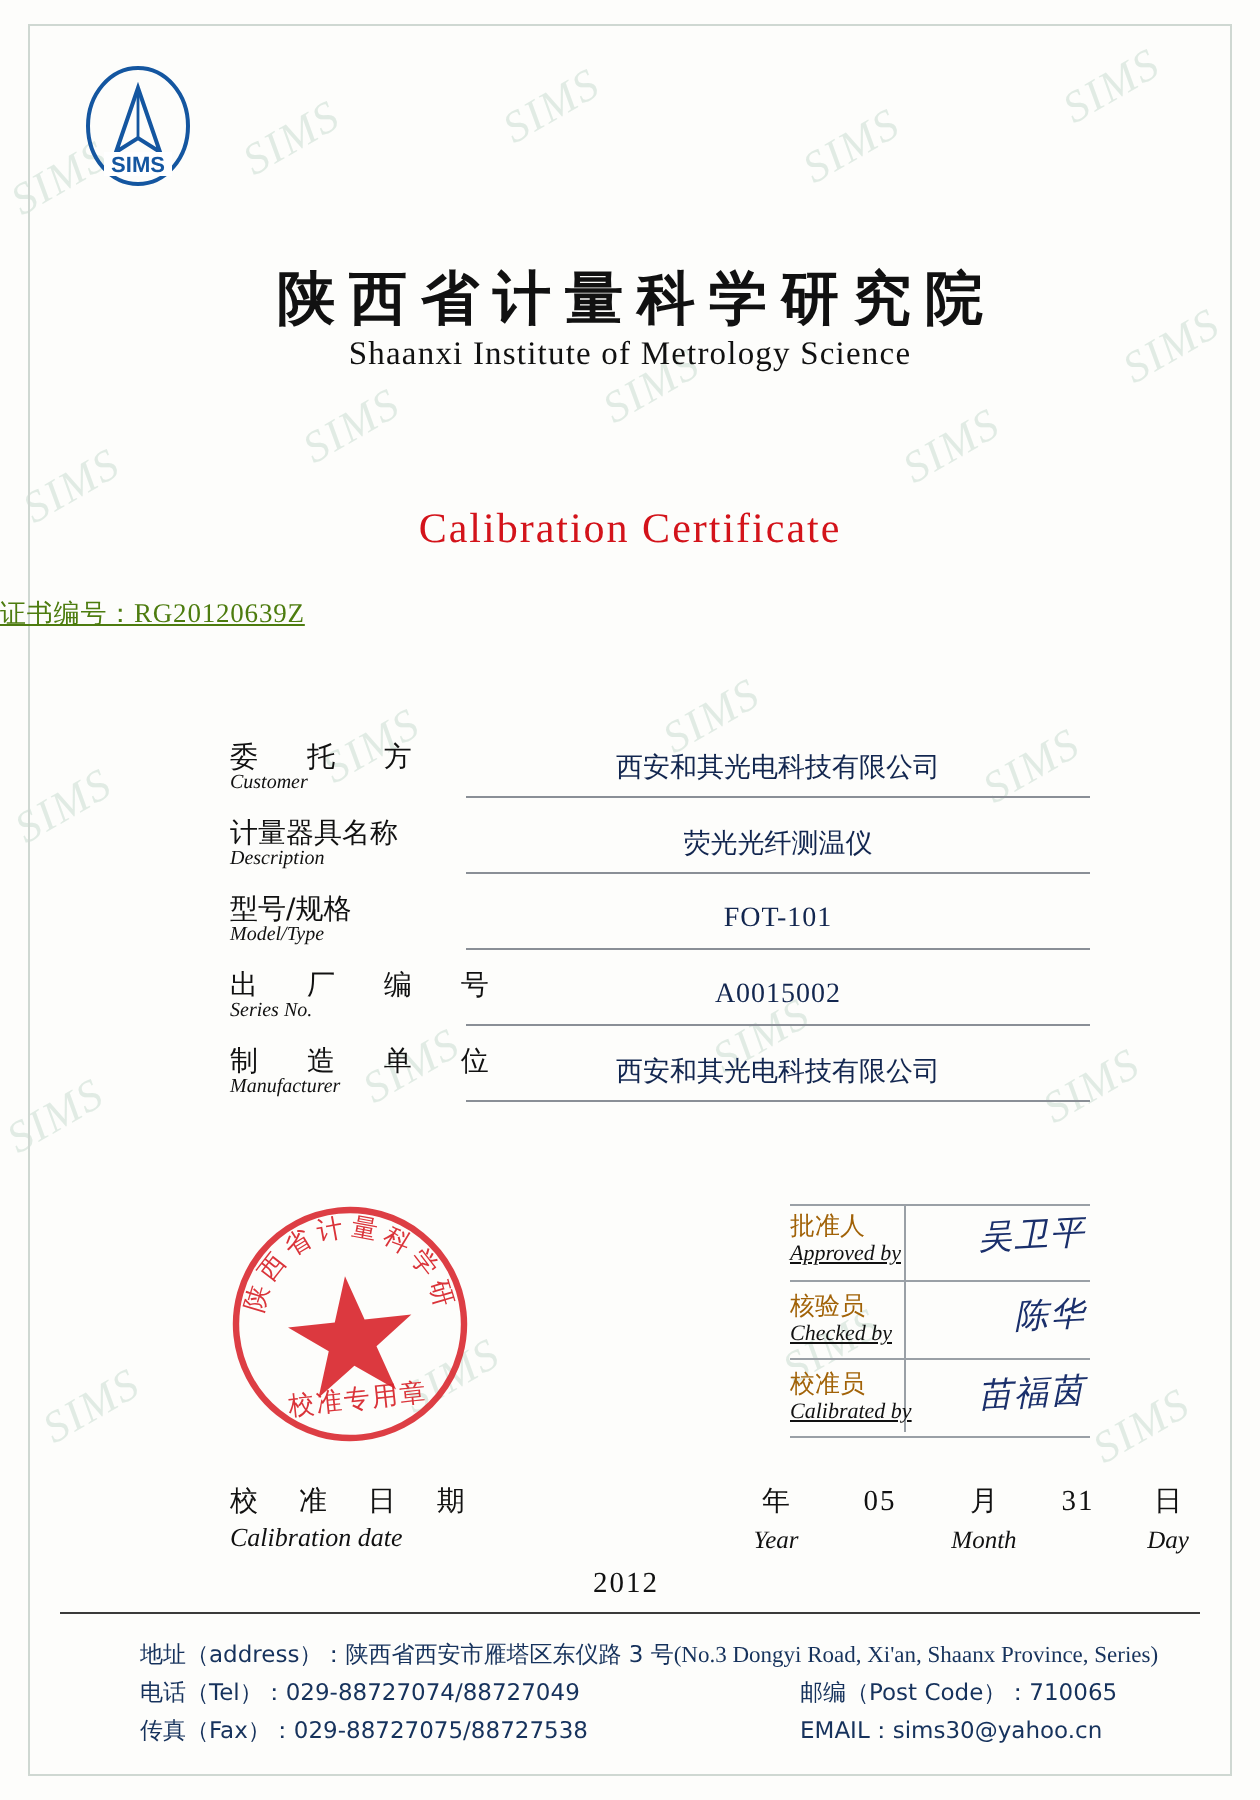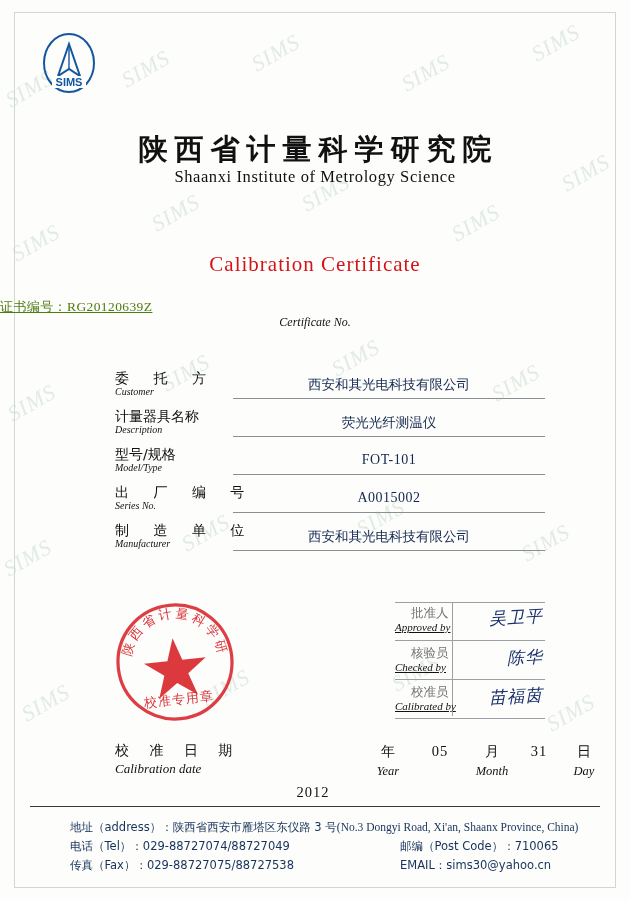--- a/index.html
+++ b/index.html
@@ -210,23 +210,22 @@
     border-bottom: 1px solid #9aa0a6;
     margin-bottom: 2px;
   }
   .sign-row:first-child { border-top: 1px solid #9aa0a6; padding-top: 1px;}
   .sign-row .s-cn {
     position: absolute;
     left: 0;
     top: 2px;
     font-family: "DejaVu Sans", sans-serif;
     font-size: 12.5px;
-    color: #737373;
+    color: #a16207;
     white-space: nowrap;
-    margin-left: 16px;
   }
   .sign-row .s-en {
     position: absolute;
     left: 0;
     top: 18px;
     font-family: "Liberation Serif", serif;
     font-style: italic;
     font-size: 11px;
     color: #111;
     text-decoration: underline;
@@ -370,21 +369,20 @@
   </div>
 
   <div class="inst-cn">陕西省计量科学研究院</div>
   <div class="inst-en">Shaanxi Institute of Metrology Science</div>
 
   <div class="title-en">Calibration   Certificate</div>
 
   <div class="certno">
     <span class="cn">证书编号：</span><span>RG20120639Z</span>
   </div>
-  <div class="certno-en">Certificate No.</div>
 
   <div class="rows">
 
     <div class="row">
       <div class="lbl-cn spread">委 托 方</div>
       <div class="lbl-en">Customer</div>
       <div class="val">西安和其光电科技有限公司</div>
     </div>
 
     <div class="row">
@@ -475,21 +473,21 @@
     </div>
     <div class="slot" style="left:452px; width:34px;">
       <span class="unit-cn">日</span>
       <span class="unit-en">Day</span>
     </div>
   </div>
 
   <div class="footer-rule"></div>
   <div class="footer">
     <div class="line">
-      <span>地址（address）：</span><span>陕西省西安市雁塔区东仪路 3 号</span><span class="en">(No.3 Dongyi  Road, Xi'an, Shaanx Province, China)</span>
+      <span>地址（address）：</span><span>陕西省西安市雁塔区东仪路 3 号</span><span class="en">(No.3 Dongyi  Road, Xi'an, Shaanx Province, Series)</span>
     </div>
     <div class="line">
       <span>电话（Tel）：</span><span>029-88727074/88727049</span>
       <span class="col2"><span>邮编（Post Code）：</span><span>710065</span></span>
     </div>
     <div class="line">
       <span>传真（Fax）：</span><span>029-88727075/88727538</span>
       <span class="col2"><span>EMAIL：</span><span>sims30@yahoo.cn</span></span>
     </div>
   </div>

